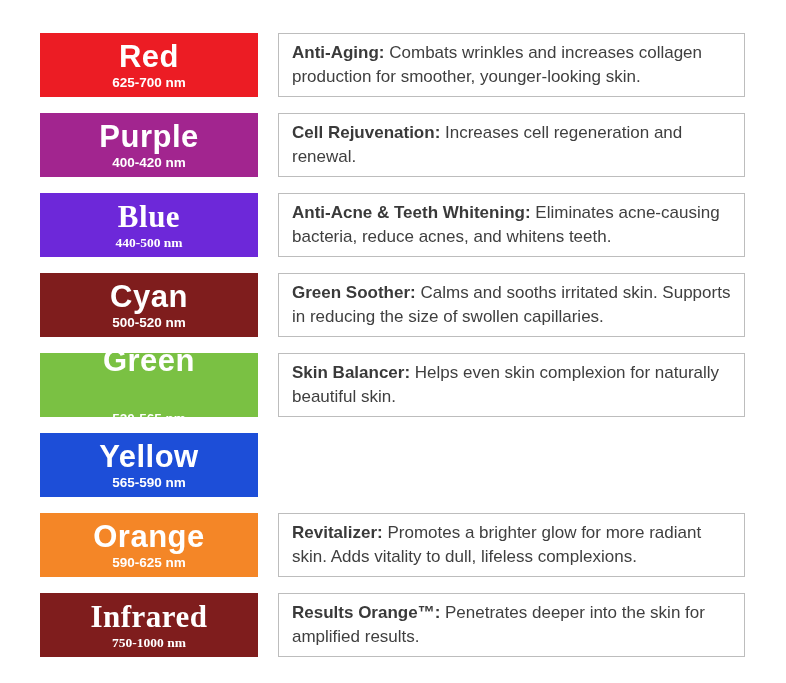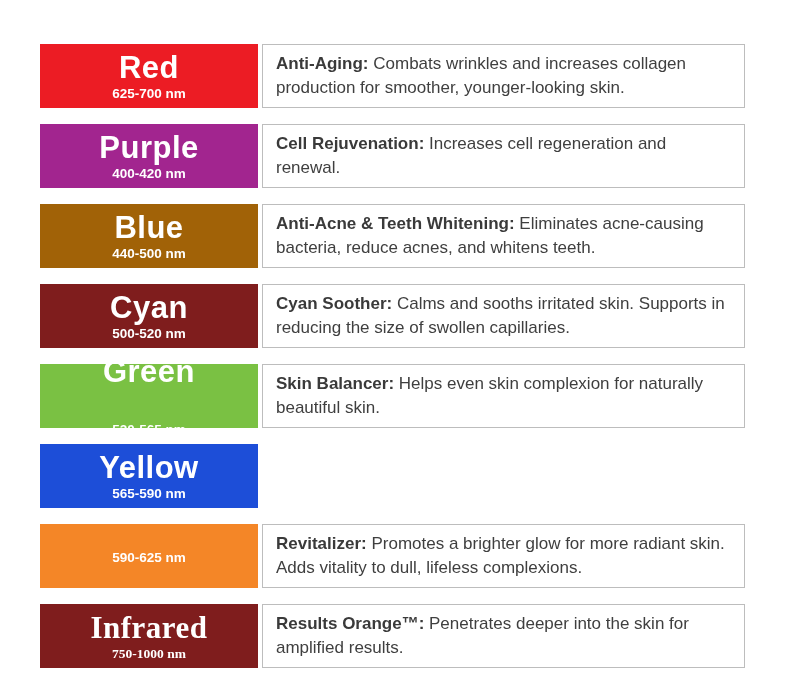--- a/index.html
+++ b/index.html
@@ -6,21 +6,21 @@
     margin: 0;
     padding: 0;
     background: #ffffff;
     font-family: "Liberation Sans", sans-serif;
   }
   .page {
     width: 786px;
     height: 683px;
     background: #ffffff;
     box-sizing: border-box;
-    padding: 44px 41px 0 40px;
+    padding: 33px 41px 0 40px;
   }
   .row {
     display: flex;
     height: 64px;
     margin-bottom: 16px;
   }
   .swatch {
     width: 218px;
     flex: 0 0 218px;
     display: flex;
@@ -35,21 +35,21 @@
     font-weight: bold;
     letter-spacing: 0.5px;
   }
   .wave {
     font-size: 13.5px;
     font-weight: bold;
     margin-top: 4px;
   }
   .desc {
     flex: 1;
-    margin-left: 4px;
+    margin-left: 20px;
     border: 1px solid #bdbdbd;
     background: #ffffff;
     box-sizing: border-box;
     display: flex;
     align-items: center;
     padding: 4px 13px;
   }
   .desc-text {
     margin: 0;
     font-size: 17px;
@@ -77,36 +77,36 @@
     <div class="swatch" style="background-color: rgb(162, 37, 143);">
       <div class="cname">Purple</div>
       <div class="wave">400-420 nm</div>
     </div>
     <div class="desc">
       <p class="desc-text"><b>Cell Rejuvenation:</b><span> Increases cell regeneration and renewal.</span></p>
     </div>
   </div>
 
   <div class="row">
-    <div class="swatch" style="background-color: #a16207;">
+    <div class="swatch" style="background-color: #6d28d9; font-family: Liberation Serif, serif;">
       <div class="cname">Blue</div>
       <div class="wave">440-500 nm</div>
     </div>
     <div class="desc">
       <p class="desc-text"><b>Anti-Acne &amp; Teeth Whitening:</b><span> Eliminates acne-causing bacteria, reduce acnes, and whitens teeth.</span></p>
     </div>
   </div>
 
   <div class="row">
     <div class="swatch" style="background-color: #7f1d1d;">
       <div class="cname">Cyan</div>
       <div class="wave">500-520 nm</div>
     </div>
     <div class="desc">
-      <p class="desc-text"><b>Cyan Soother:</b><span> Calms and sooths irritated skin. Supports in reducing the size of swollen capillaries.</span></p>
+      <p class="desc-text"><b>Green Soother:</b><span> Calms and sooths irritated skin. Supports in reducing the size of swollen capillaries.</span></p>
     </div>
   </div>
 
   <div class="row">
     <div class="swatch" style="background-color: rgb(122, 193, 67); gap: 32px;">
       <div class="cname">Green</div>
       <div class="wave">520-565 nm</div>
     </div>
     <div class="desc">
       <p class="desc-text"><b>Skin Balancer:</b><span> Helps even skin complexion for naturally beautiful skin.</span></p>
@@ -115,20 +115,21 @@
 
   <div class="row">
     <div class="swatch" style="background-color: #1d4ed8;">
       <div class="cname">Yellow</div>
       <div class="wave">565-590 nm</div>
     </div>
   </div>
 
   <div class="row">
     <div class="swatch" style="background-color: rgb(244, 134, 39);">
+      <div class="cname">Orange</div>
       <div class="wave">590-625 nm</div>
     </div>
     <div class="desc">
       <p class="desc-text"><b>Revitalizer:</b><span> Promotes a brighter glow for more radiant skin. Adds vitality to dull, lifeless complexions.</span></p>
     </div>
   </div>
 
   <div class="row">
     <div class="swatch" style="background-color: #7f1d1d; font-family: Liberation Serif, serif;">
       <div class="cname">Infrared</div>

